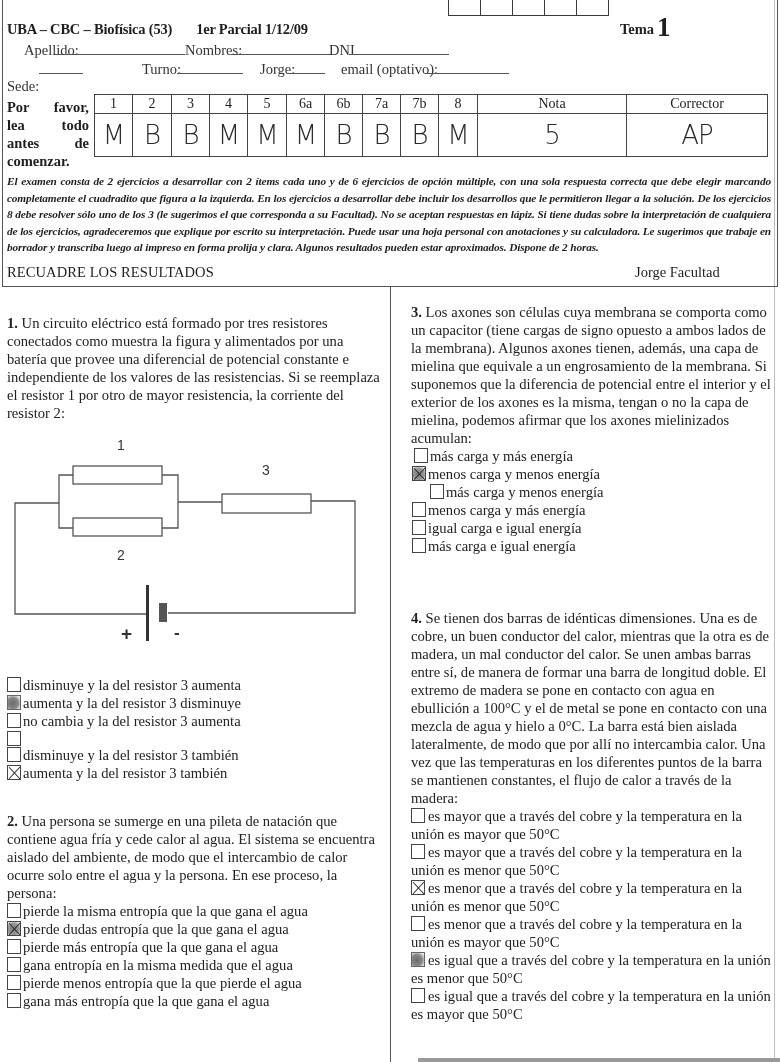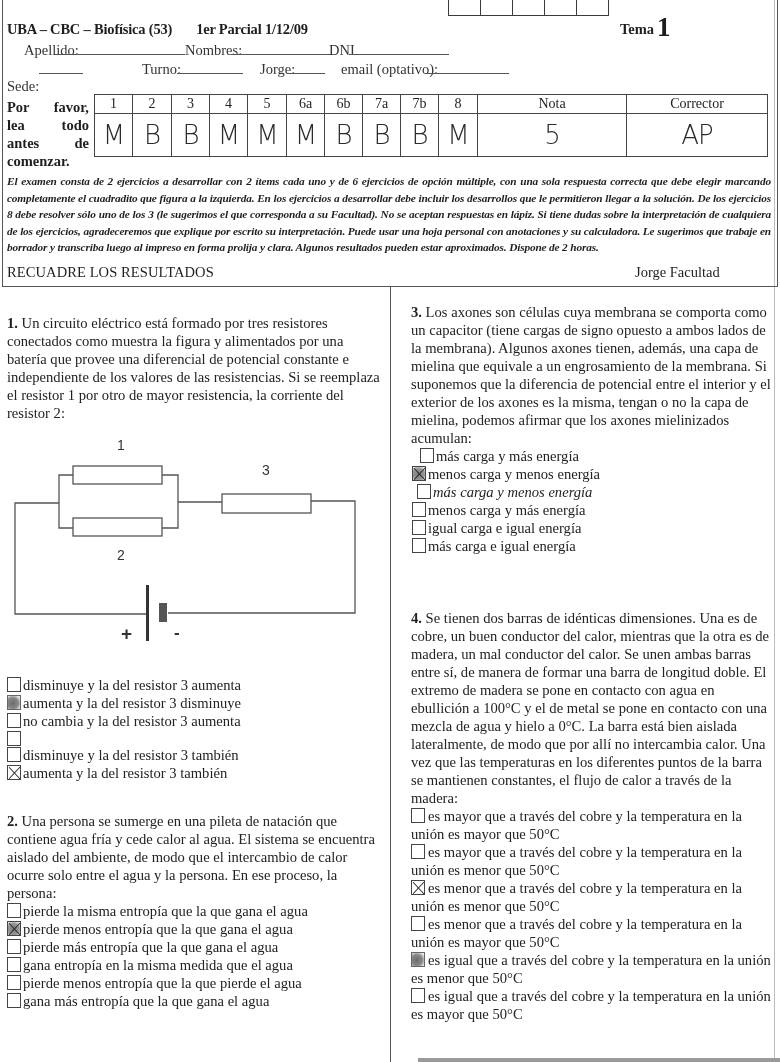--- a/index.html
+++ b/index.html
@@ -197,21 +197,21 @@
 </div>
 
 <div class="question q-left" style="top:812px;">
   <div class="stem"><b>2.</b> <span>Una persona se sumerge en una pileta de natación que contiene agua fría y cede calor al agua. El sistema se encuentra aislado del ambiente, de modo que el intercambio de calor ocurre solo entre el agua y la persona. En ese proceso, la persona:</span></div>
   <div class="opt">
       <span class="box"></span>
       <span>pierde la misma entropía que la que gana el agua</span>
     </div>
   <div class="opt">
       <span class="box x smudge-x"></span>
-      <span>pierde menos entropía que la que gana el agua</span>
+      <span>pierde dudas entropía que la que gana el agua</span>
     </div>
   <div class="opt">
       <span class="box"></span>
       <span>pierde más entropía que la que gana el agua</span>
     </div>
   <div class="opt">
       <span class="box"></span>
       <span>gana entropía en la misma medida que el agua</span>
     </div>
   <div class="opt">
@@ -219,29 +219,29 @@
       <span>pierde menos entropía que la que pierde el agua</span>
     </div>
   <div class="opt">
       <span class="box"></span>
       <span>gana más entropía que la que gana el agua</span>
     </div>
 </div>
 
 <div class="question q-right" style="top:303px;">
   <div class="stem"><b>3.</b> <span>Los axones son células cuya membrana se comporta como un capacitor (tiene cargas de signo opuesto a ambos lados de la membrana). Algunos axones tienen, además, una capa de mielina que equivale a un engrosamiento de la membrana. Si suponemos que la diferencia de potencial entre el interior y el exterior de los axones es la misma, tengan o no la capa de mielina, podemos afirmar que los axones mielinizados acumulan:</span></div>
-  <div class="opt" style="margin-left:9px;">
+  <div class="opt" style="margin-left:3px;">
       <span class="box"></span>
       <span>más carga y más energía</span>
     </div>
   <div class="opt" style="margin-left:1px;">
       <span class="box x smudge-x"></span>
       <span>menos carga y menos energía</span>
     </div>
-  <div class="opt" style="margin-left:6px;font-style:italic;">
+  <div class="opt" style="margin-left:19px;">
       <span class="box"></span>
       <span>más carga y menos energía</span>
     </div>
   <div class="opt" style="margin-left:1px;">
       <span class="box"></span>
       <span>menos carga y más energía</span>
     </div>
   <div class="opt" style="margin-left:1px;">
       <span class="box"></span>
       <span>igual carga e igual energía</span>

